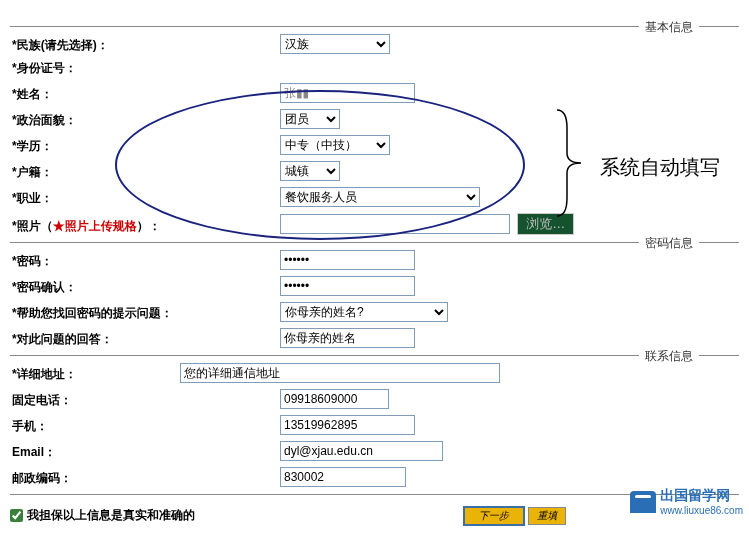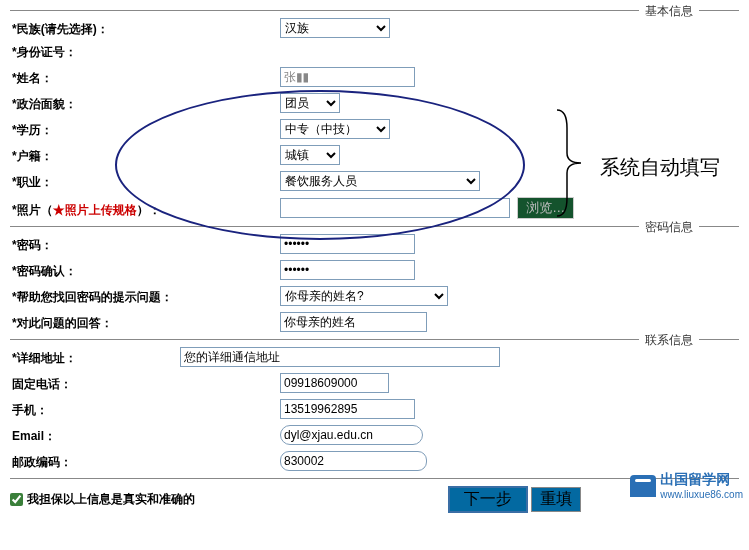--- a/index.html
+++ b/index.html
@@ -1,28 +1,28 @@
 <!DOCTYPE html>
 <html><head>
 <meta charset="utf-8">
 <style>
 * { box-sizing: border-box; margin: 0; padding: 0; }
 body { font-family: "SimSun", Arial, sans-serif; font-size: 12px; color: #000; background: #fff; width: 749px; }
 .container { padding: 2px 10px 0 10px; position: relative; }
 .section-divider { position: relative; border-top: 1px solid #888; margin: 4px 0; height: 1px; }
-.section-divider.first { margin-top: 8px; }
+.section-divider.first { margin-top: 24px; }
 .section-label { position: absolute; right: 40px; top: -8px; background: #fff; padding: 0 6px; font-size: 12px; color: #333; }
 .row { display: flex; align-items: flex-end; padding: 3px 0 3px 0; min-height: 22px; }
 .label-cell { width: 170px; font-weight: bold; font-size: 12px; white-space: nowrap; padding-left: 2px; }
 .field-cell { flex: 1; padding-left: 100px; }
 .red { color: #c00; }
 select { font-size: 12px; border: 1px solid #7f9db9; background: #fff; height: 20px; }
 input[type="text"], input[type="password"] { font-size: 12px; border: 1px solid #7f9db9; padding: 2px 3px; height: 20px; }
 .readonly { color: #888; }
-.btn { font-size: 16px; padding: 1px 8px; border: 1px solid #888; background: #0369a1; cursor: pointer; }
+.btn { font-size: 10px; padding: 1px 8px; border: 1px solid #888; background: #eab308; cursor: pointer; font-style: italic; }
 .btn-primary { border: 2px solid #3a6ea5; padding: 1px 14px; }
 .confirm-row { display: flex; align-items: center; padding: 8px 0; }
 .confirm-row label { font-weight: bold; margin-left: 4px; }
 .confirm-row input[type="checkbox"] { accent-color: #3a7f3a; width: 13px; height: 13px; }
 .browse-btn { font-size: 13px; border: 1px solid #ccc; color: #bbb; background: #14532d; padding: 1px 8px; margin-left: 4px; }
 .watermark { position: absolute; right: 6px; bottom: 16px; font-size: 14px; color: #2a6fb5; display: flex; align-items: center; gap: 4px; font-weight: bold; }
 .watermark .small { font-size: 10px; color: #2a6fb5; display: block; font-weight: normal; }
 .watermark-icon { width: 26px; height: 22px; background: #2a6fb5; border-radius: 4px 4px 0 0; position: relative; }
 .watermark-icon::before { content: ""; position: absolute; left: 5px; right: 5px; top: 4px; height: 3px; background: #fff; border-radius: 2px; }
 
@@ -130,21 +130,21 @@
     <div class="field-cell">
       <select style="width:168px">
         <option>你母亲的姓名?</option>
       </select>
     </div>
   </div>
 
   <div class="row">
     <div class="label-cell">*对此问题的回答：</div>
     <div class="field-cell">
-      <input type="text" style="width: 147px;" value="你母亲的姓名">
+      <input type="text" style="width: 135px;" value="你母亲的姓名">
     </div>
   </div>
 
   <div class="section-divider">
     <span class="section-label">联系信息</span>
   </div>
 
   <div class="row">
     <div class="label-cell">*详细地址：</div>
     <div class="field-cell" style="padding-left:0">
@@ -162,28 +162,28 @@
   <div class="row">
     <div class="label-cell">手机：</div>
     <div class="field-cell">
       <input type="text" style="width: 135px;" value="13519962895">
     </div>
   </div>
 
   <div class="row">
     <div class="label-cell">Email：</div>
     <div class="field-cell">
-      <input type="text" style="width: 143px; border-radius: 10px;" value="dyl@xjau.edu.cn">
+      <input type="text" style="width: 163px;" value="dyl@xjau.edu.cn">
     </div>
   </div>
 
   <div class="row">
     <div class="label-cell">邮政编码：</div>
     <div class="field-cell">
-      <input type="text" style="width: 147px; border-radius: 9px;" value="830002">
+      <input type="text" style="width: 126px;" value="830002">
     </div>
   </div>
 
   <div class="section-divider"></div>
 
   <div style="display:flex; align-items:center;">
     <div class="confirm-row" style="flex:0 0 230px;">
       <input type="checkbox" checked="" style="">
       <label>我担保以上信息是真实和准确的</label>
     </div>

